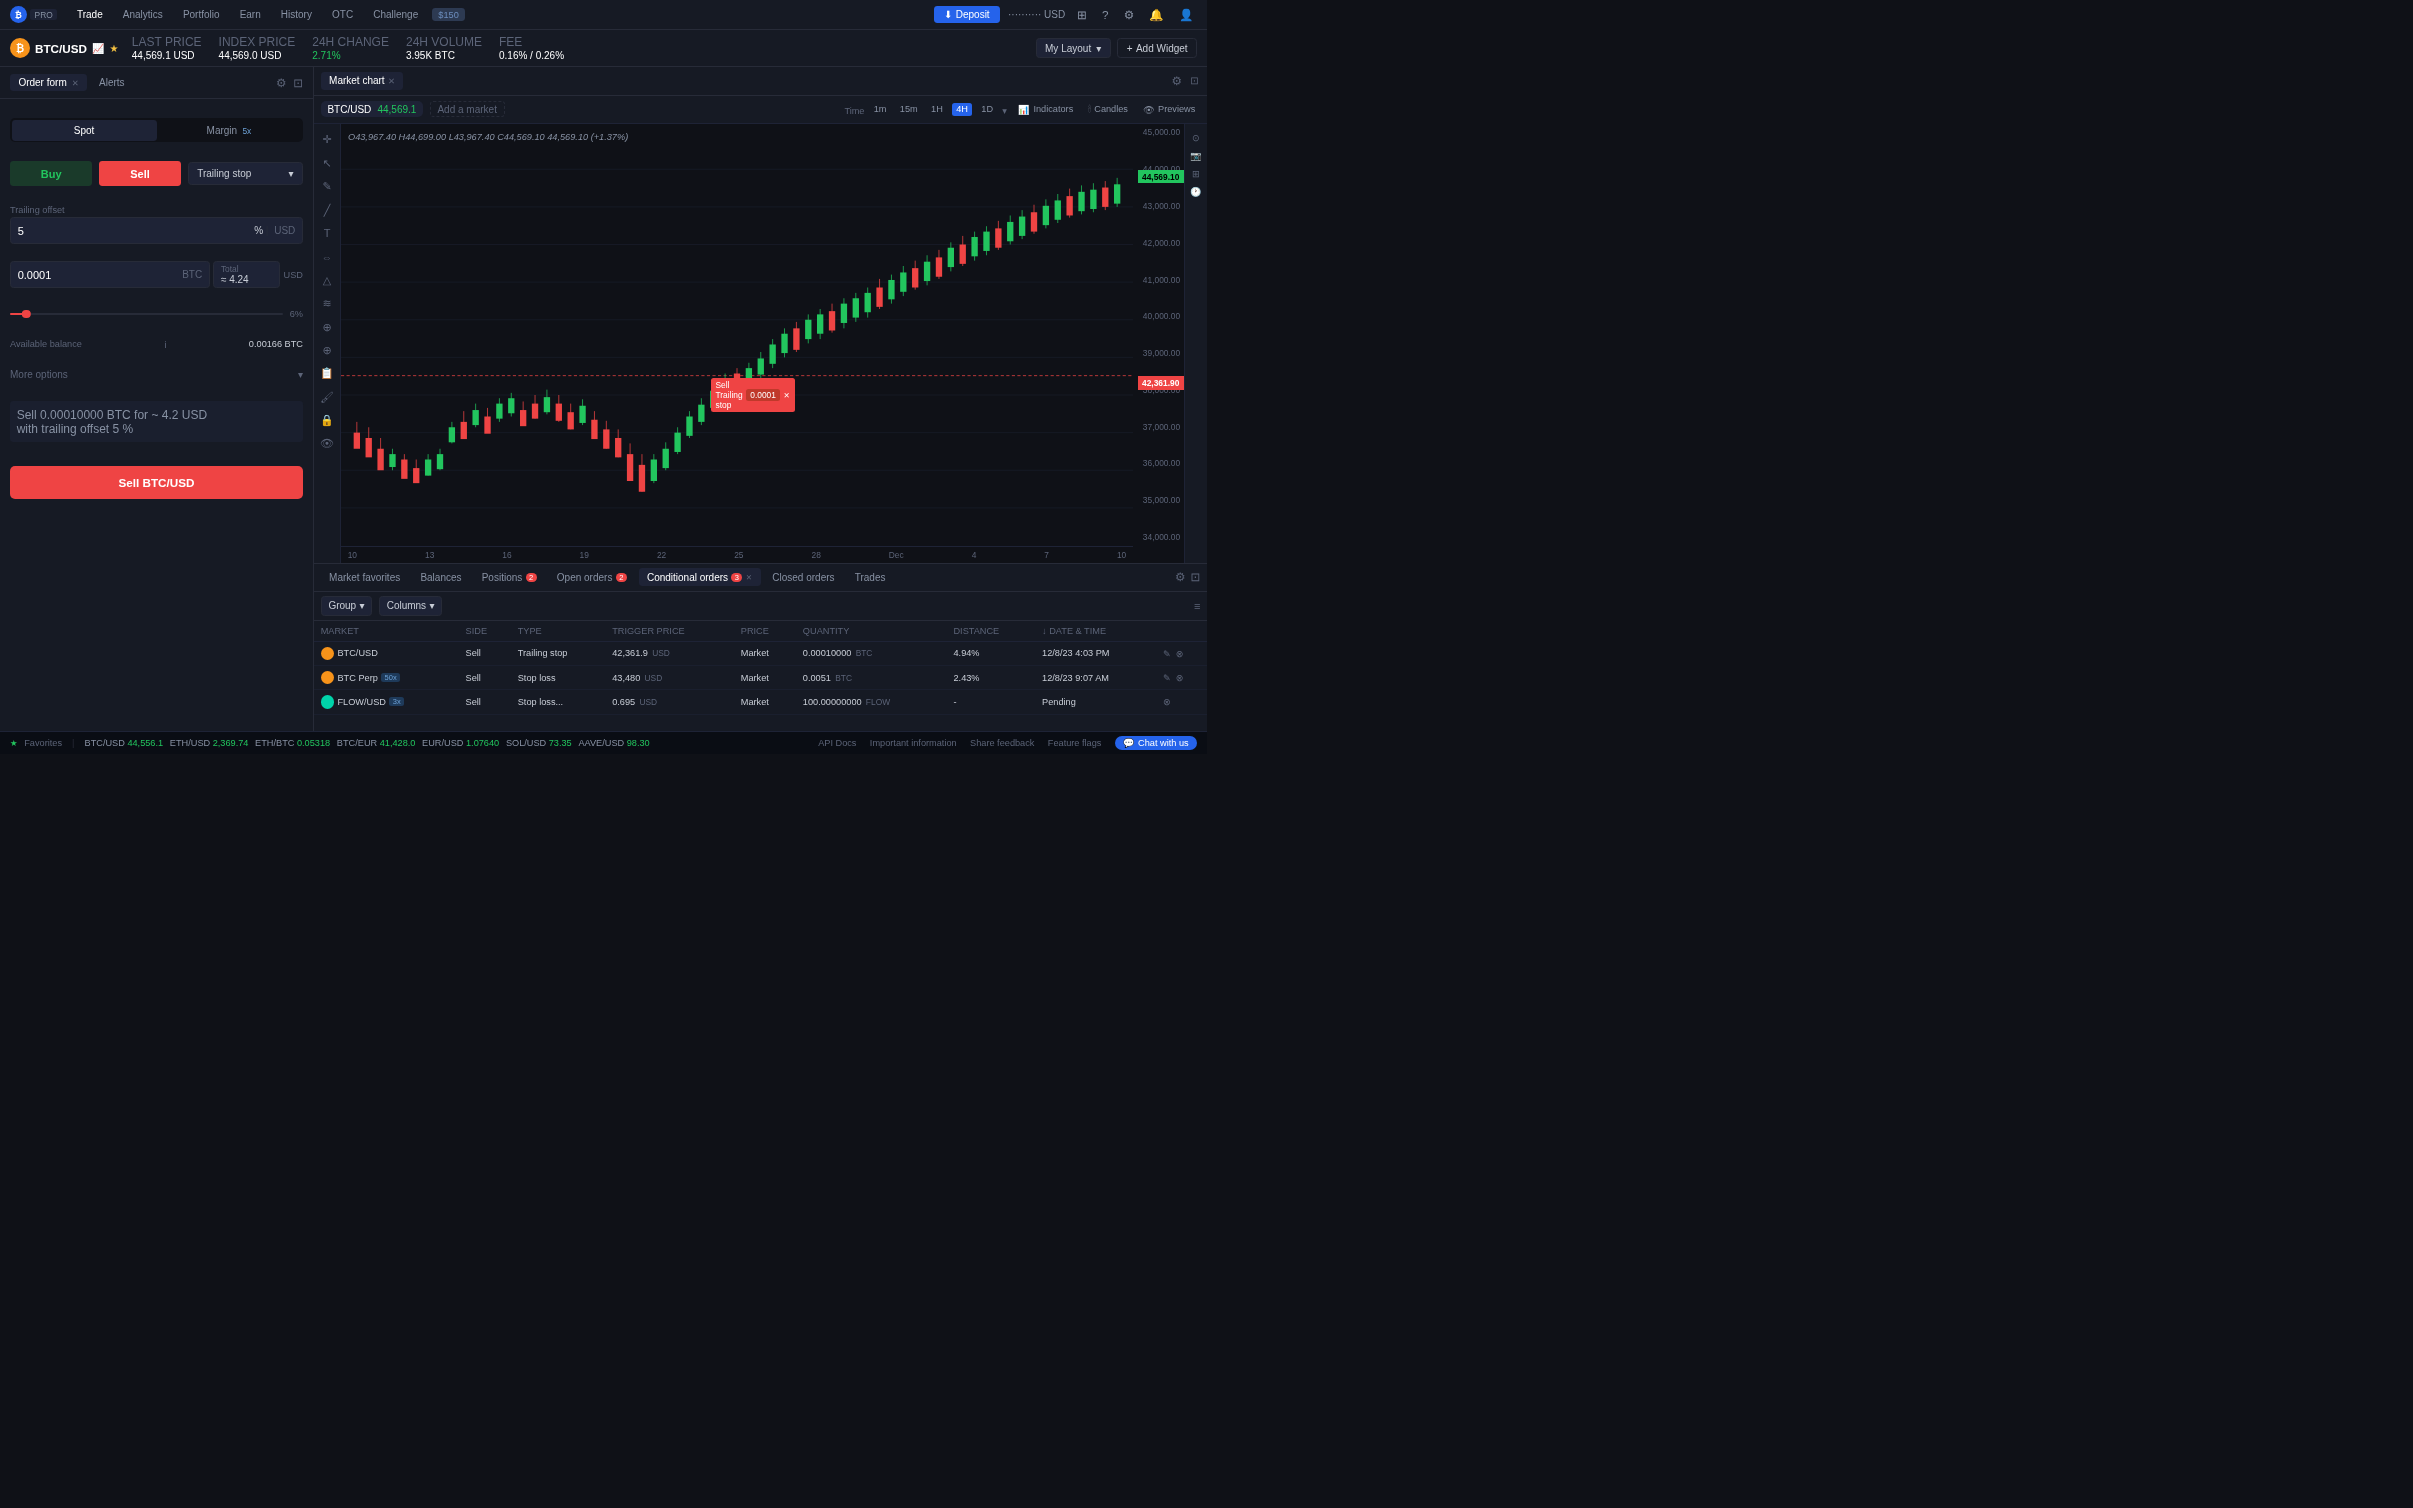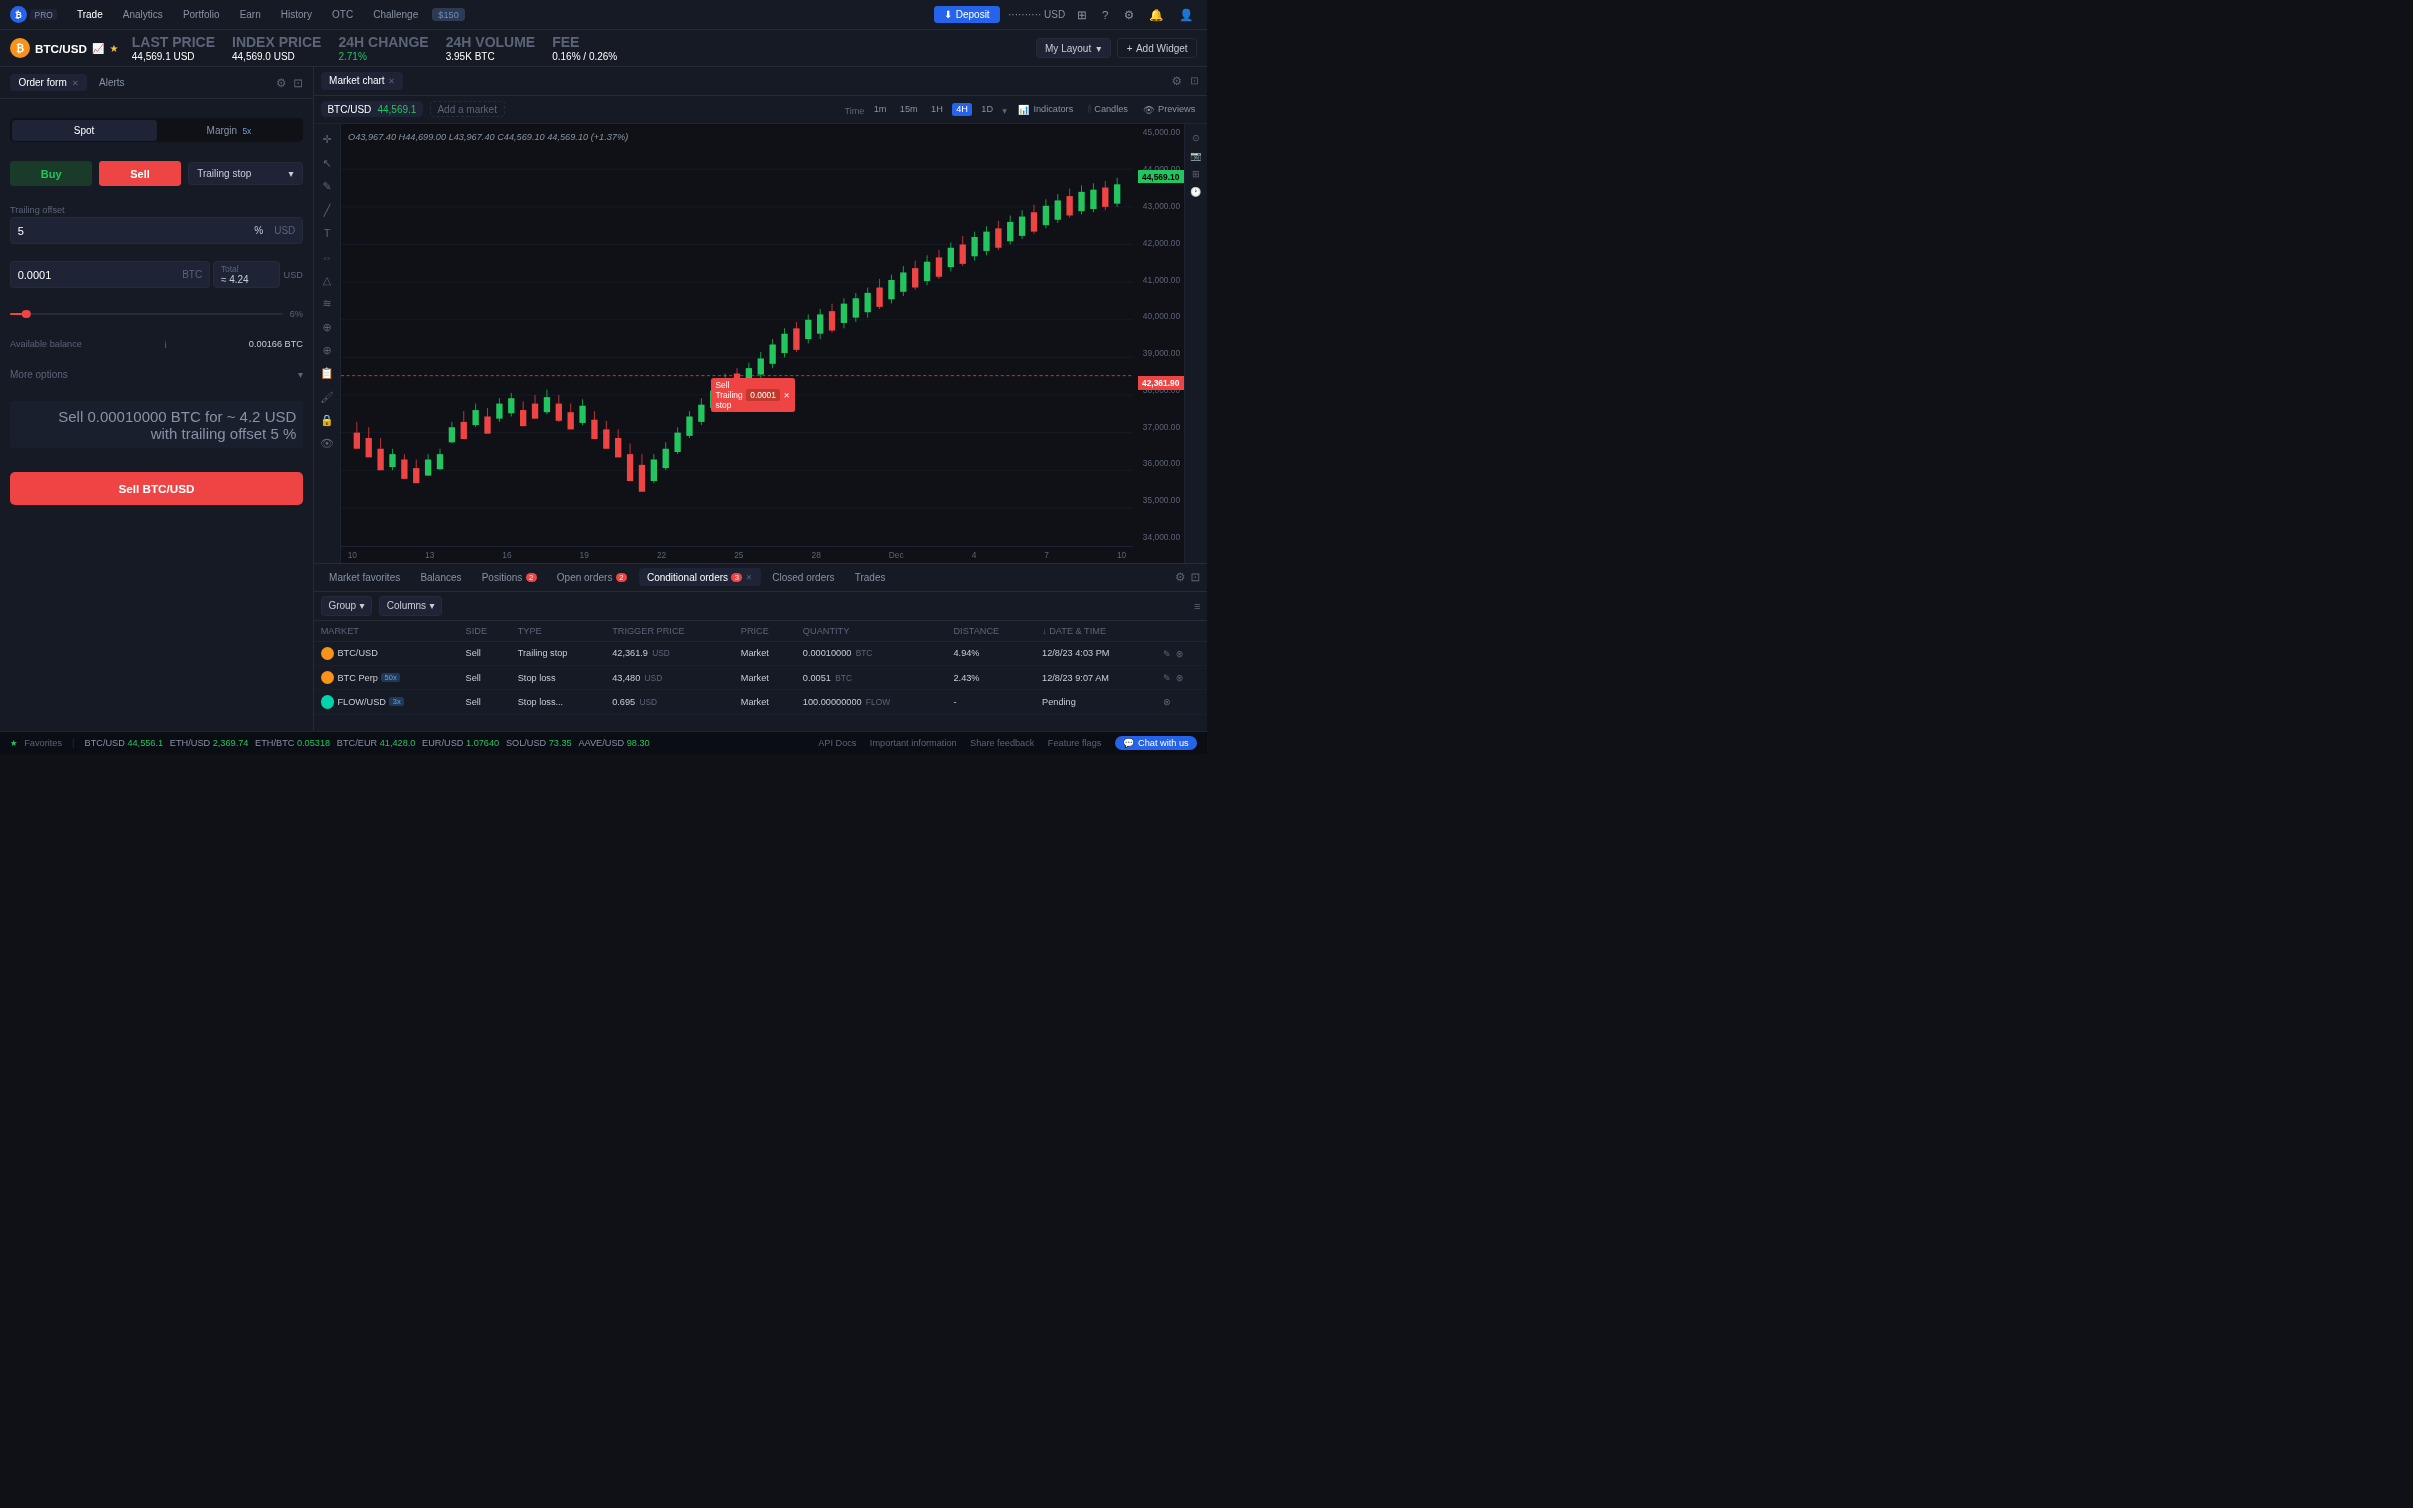--- a/index.html
+++ b/index.html
@@ -127,21 +127,21 @@
       color: white;
     }
     .ticker-name { font-size: 11.7px; font-weight: 600; color: #fff; }
     .star-icon { color: #f5c242; cursor: pointer; }
     .ticker-info {
       display: flex;
       align-items: center;
       gap: 17px;
     }
     .ticker-info-item { display: flex; flex-direction: column; gap: 0.8px; }
-    .ticker-info-label { font-size: 14px; color: #5c6478; text-transform: uppercase; font-weight: bold; }
+    .ticker-info-label { font-size: 12px; color: #5c6478; text-transform: uppercase; }
     .ticker-info-value { font-size: 10px; color: #fff; }
     .ticker-info-value.green { color: #22c55e; }
     .layout-right {
       margin-left: auto;
       display: flex;
       align-items: center;
       gap: 6.7px;
     }
     .layout-selector {
       display: flex;
@@ -392,23 +392,23 @@
       justify-content: space-between;
       margin: 3.4px 10px;
       cursor: pointer;
     }
     .more-options-label { font-size: 10px; color: #5c6478; }
     .order-summary {
       margin: 5px 10px;
       background: #1a1f2e;
       border-radius: 3.4px;
       padding: 6.7px;
-      font-size: 15px;
+      font-size: 12px;
       color: #8892a4;
-      text-align: right;
+      text-align: left;
     }
     .submit-btn {
       margin: 6.7px 10px;
       width: calc(100% - 20px);
       padding: 10px;
       background: #ef4444;
       color: #fff;
       border: none;
       border-radius: 5px;
       font-size: 11.7px;

